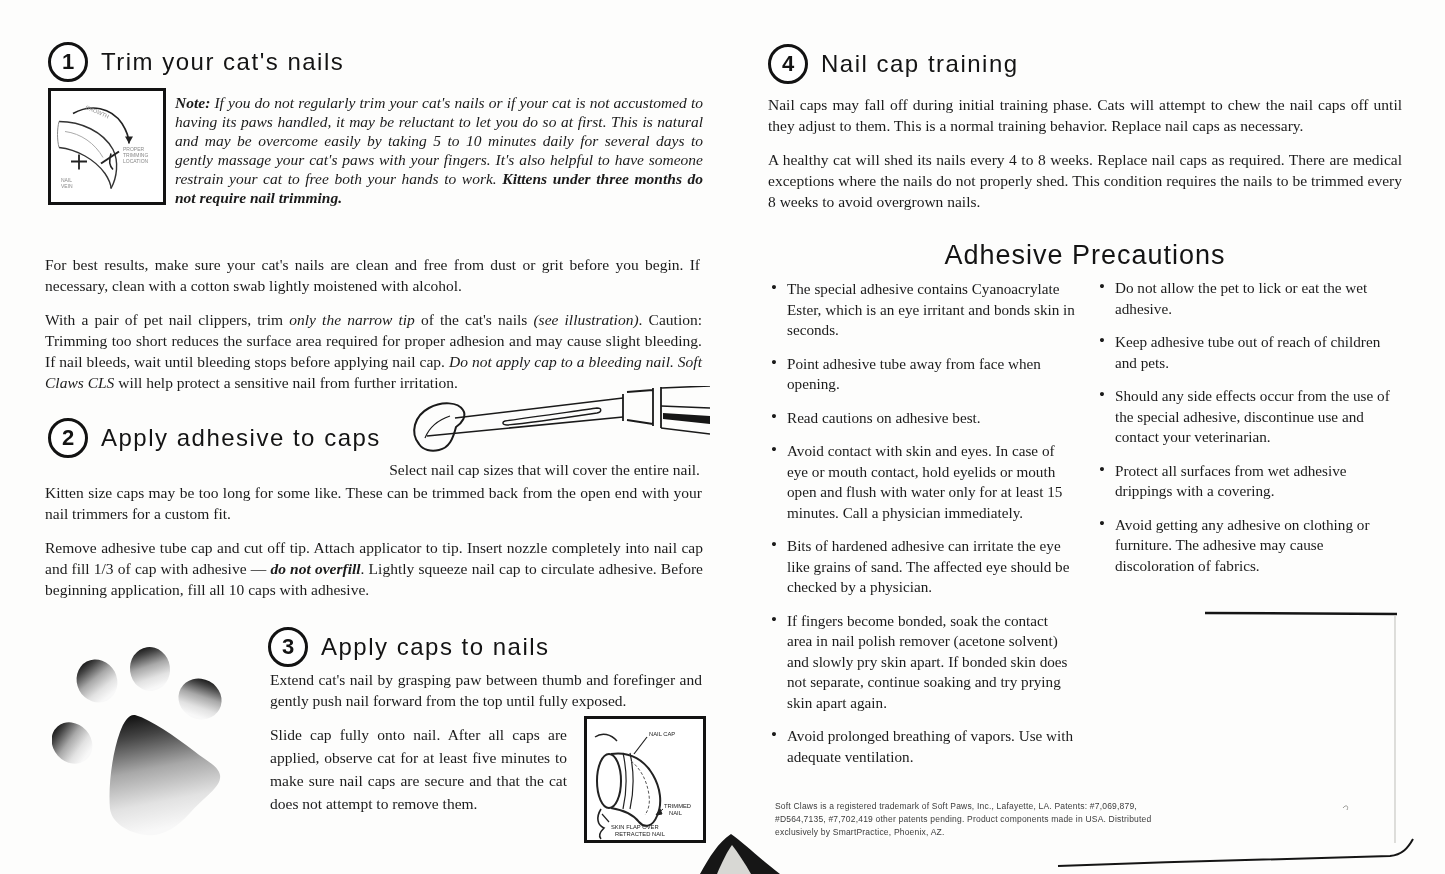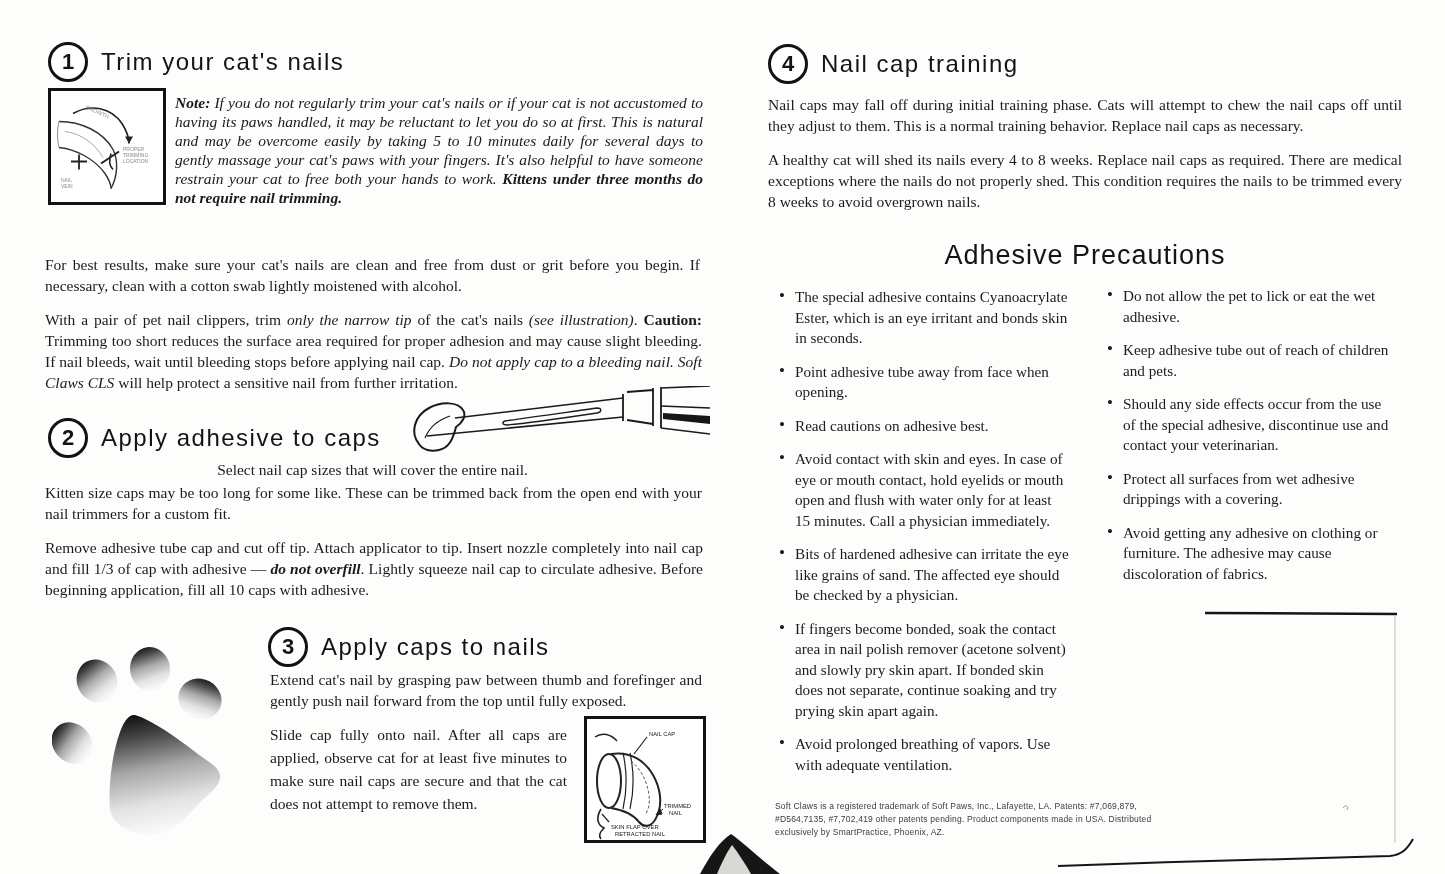--- a/index.html
+++ b/index.html
@@ -10,28 +10,28 @@
   }
   
   .sec-header{position:absolute; display:flex; align-items:center; gap:13px;
     font-family:"Liberation Sans", sans-serif; color:#141414;}
   .num{width:40px; height:40px; box-sizing:border-box; border:3px solid #121212;
     border-radius:50%; display:flex; align-items:center; justify-content:center;
     font-size:22px; font-weight:bold; background:#fff;}
   .sec-title{font-size:24px; letter-spacing:1.5px; white-space:nowrap;}
   
   .para{position:absolute; font-size:15.5px; line-height:21px; text-align:justify;}
-  .para.nojust{text-align:center;}
+  .para.nojust{text-align:right;}
   .note{font-style:italic; line-height:19px; font-size:15.5px;}
   .seg-i{font-style:italic;}
-  .seg-b{font-weight:700;margin-top:12px;}
+  .seg-b{font-weight:400;margin-top:12px;}
   .seg-bi{font-weight:700; font-style:italic;}
   
   .bullet-col{position:absolute;}
-  .bullet-col ul{margin:8px; padding:0; list-style:none;}
+  .bullet-col ul{margin:0; padding:0; list-style:none;}
   .bullet-col li{position:relative; padding-left:17px; margin-bottom:13px;
     font-size:15.2px; line-height:20.5px;}
   .bullet-col li::before{content:"\2022"; position:absolute; left:1px; top:-1px; font-size:17px;}
   .centered-title{position:absolute; font-family:"Liberation Sans", sans-serif;
     font-size:27px; letter-spacing:1px; text-align:center; color:#141414;}
   .fine-print{position:absolute; font-family:"Liberation Sans", sans-serif;
     font-size:8.5px; line-height:13px; color:#3c3c3c; letter-spacing:0.2px;}
   .illus-box{position:absolute; border:3px solid #121212; background:#fff; box-sizing:border-box;}
   .abs{position:absolute;}
   svg text{font-family:"Liberation Sans", sans-serif;}

